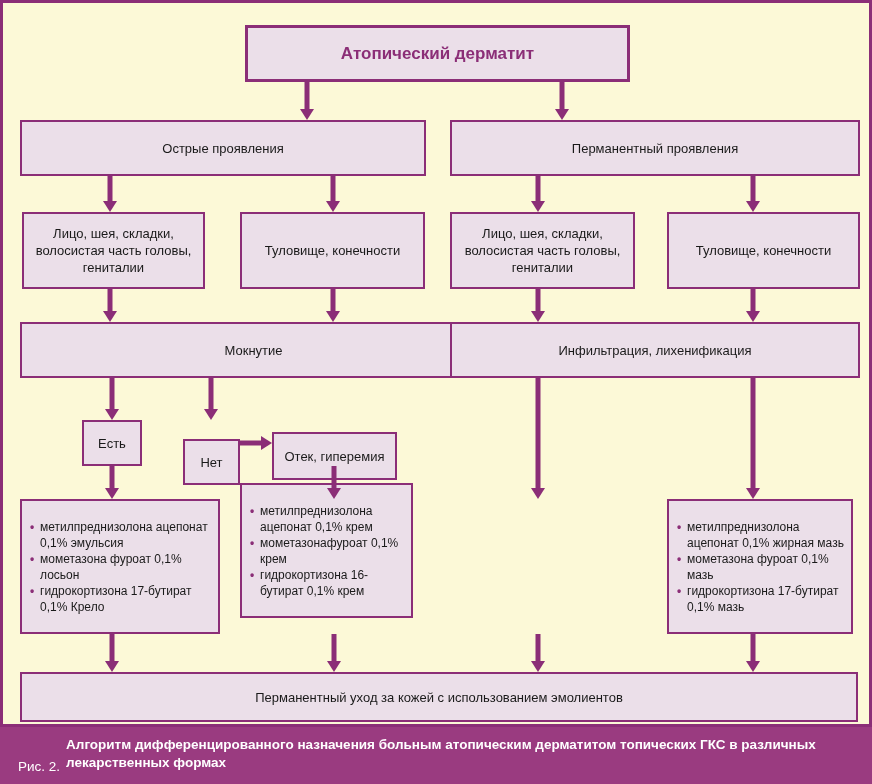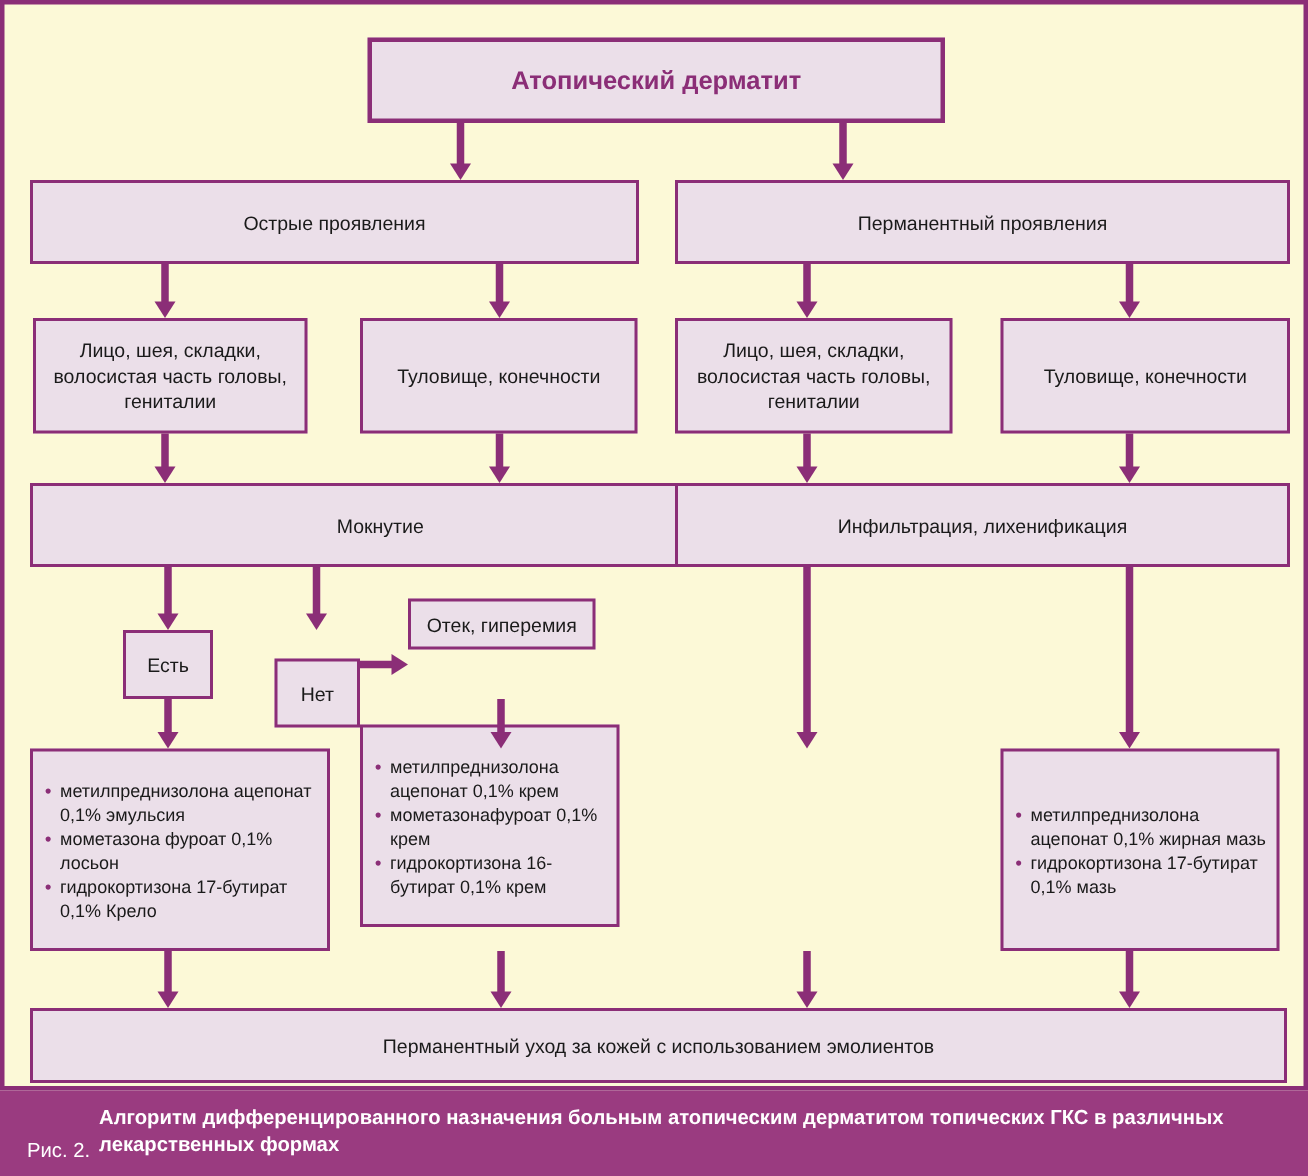--- a/index.html
+++ b/index.html
@@ -111,39 +111,40 @@
   <div class="node" style="left:22px;top:212px;width:183px;height:77px">Лицо, шея, складки, волосистая часть головы, гениталии</div>
   <div class="node" style="left:240px;top:212px;width:185px;height:77px">Туловище, конечности</div>
   <div class="node" style="left:450px;top:212px;width:185px;height:77px">Лицо, шея, складки, волосистая часть головы, гениталии</div>
   <div class="node" style="left:667px;top:212px;width:193px;height:77px">Туловище, конечности</div>
 
   <div class="node" style="left:20px;top:322px;width:467px;height:56px">Мокнутие</div>
   <div class="node" style="left:450px;top:322px;width:410px;height:56px">Инфильтрация, лихенификация</div>
 
   <div class="node" style="left:82px;top:420px;width:60px;height:46px">Есть</div>
   <div class="node" style="left:183px;top:439px;width:57px;height:46px">Нет</div>
-  <div class="node" style="left:272px;top:399px;width:125px;height:34px">Отек, гиперемия</div>
+  <div class="node" style="left:272px;top:432px;width:125px;height:48px">Отек, гиперемия</div>
 
   <div class="node drugs" style="left:20px;top:499px;width:200px;height:135px">
     <ul>
         <li>метилпреднизолона ацепонат 0,1% эмульсия</li>
         <li>мометазона фуроат 0,1% лосьон</li>
         <li>гидрокортизона 17-бутират 0,1% Крело</li>
       </ul>
   </div>
   <div class="node drugs" style="left:240px;top:483px;width:173px;height:135px">
     <ul>
         <li>метилпреднизолона ацепонат 0,1% крем</li>
         <li>мометазонафуроат 0,1% крем</li>
         <li>гидрокортизона 16-бутират 0,1% крем</li>
       </ul>
   </div>
   <div class="node drugs" style="left:667px;top:499px;width:186px;height:135px">
     <ul>
         <li>метилпреднизолона ацепонат 0,1% жирная мазь</li>
+        <li>мометазона фуроат 0,1% мазь</li>
         <li>гидрокортизона 17-бутират 0,1% мазь</li>
       </ul>
   </div>
 
   <div class="node" style="left:20px;top:672px;width:838px;height:50px">Перманентный уход за кожей с использованием эмолиентов</div>
 
   <div class="caption-band">
     <span class="cap-prefix">Рис. 2.</span>
     <span class="cap-text">Алгоритм дифференцированного назначения больным атопическим дерматитом топических ГКС в различных лекарственных формах</span>
   </div>

